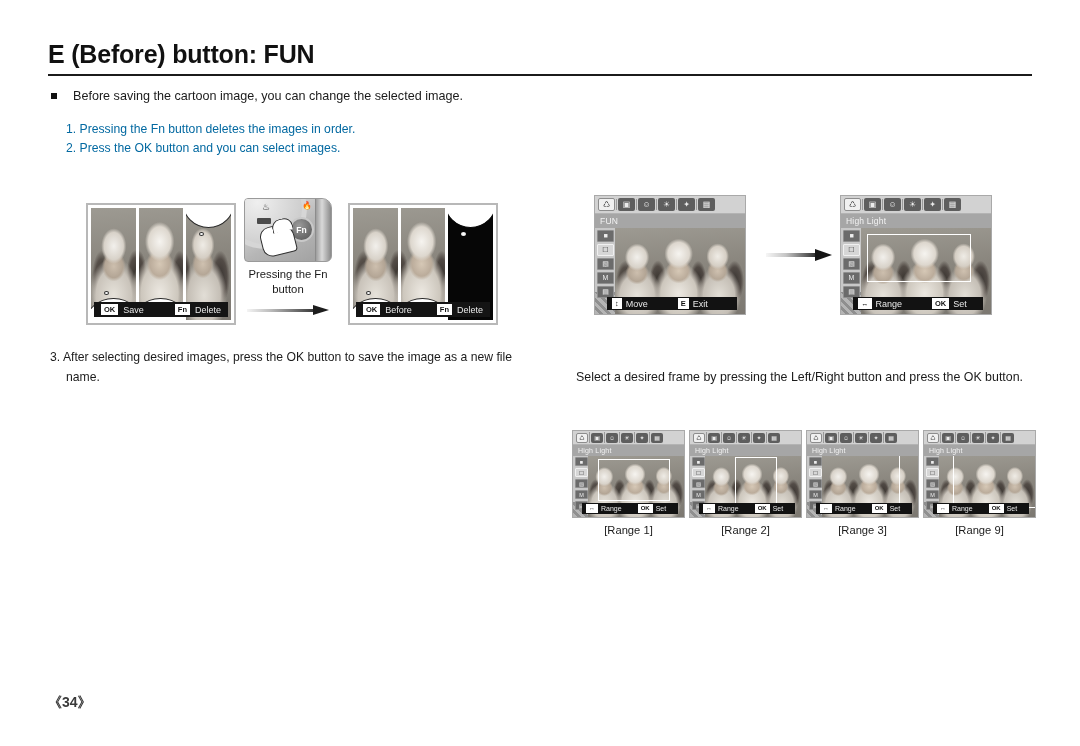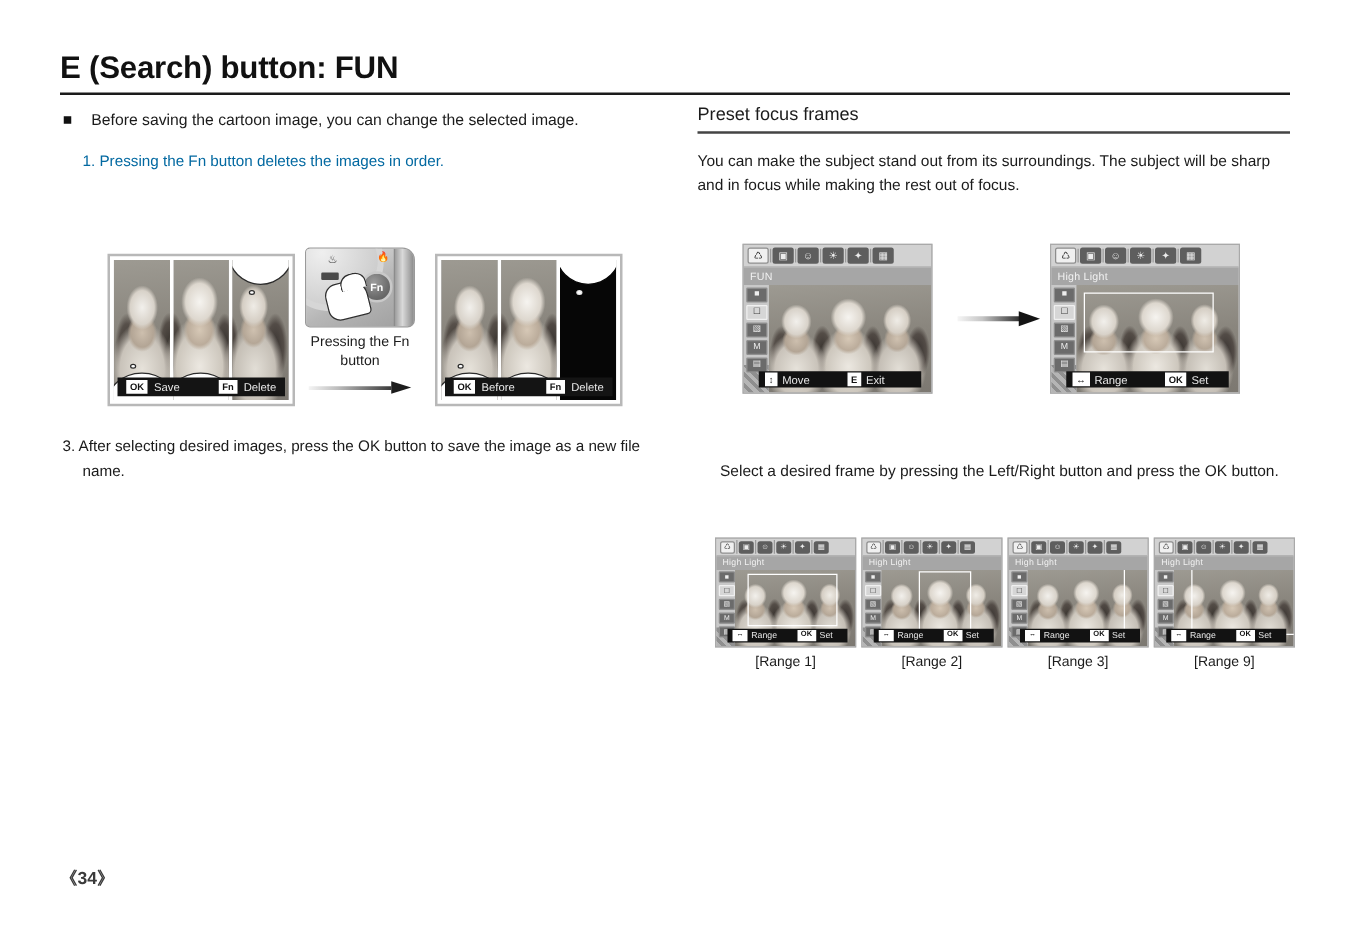--- a/index.html
+++ b/index.html
@@ -482,30 +482,31 @@
     font-size: 14px;
     font-weight: bold;
     color: #3a3a3a;
   }
 </style>
 </head>
 <body>
 
 <div class="page">
 
-  <div class="title">E (Search) button: FUN</div>
+  <div class="title">E (Before) button: FUN</div>
   <div class="title-rule"></div>
 
   <div class="col-left">
     <div class="bullet-row">
       <span class="bullet-sq"></span>
       <span>Before saving the cartoon image, you can change the selected image.</span>
     </div>
     <div class="numlist">
       <div>1. Pressing the Fn button deletes the images in order.</div>
+      <div>2. Press the OK button and you can select images.</div>
     </div>
   </div>
 
   <div class="strip-wrap" style="left:86px; top:203px;">
     <div class="strip" style="width:140px; height:112px;">
       <div class="pane" style="width:44.6px;height:112px;">
         <div class="photo p0"></div>
         <div class="bubble bot"></div>
         <div class="bubble-dot" style="left:13px;bottom:25px;"></div>
       </div>
@@ -565,25 +566,20 @@
         <span class="key-text">Before</span>
         <span class="key-gap"></span>
         <span class="key-chip">Fn</span>
         <span class="key-text">Delete</span>
       </div>
     </div>
   </div>
 
   <div class="para3">3. After selecting desired images, press the OK button to save the image as a new file name.</div>
 
-  <div class="col-right">
-    <div class="sub-head">Preset focus frames</div>
-    <div class="sub-rule"></div>
-    <div class="body-par">You can make the subject stand out from its surroundings. The subject will be sharp and in focus while making the rest out of focus.</div>
-  </div>
 
   <div class="lcd" style="left:594px; top:195px; width:152px; height:120px;">
     <div class="lcd-topbar">
       <span class="tabi sel">♺</span>
       <span class="tab-sep"></span>
       <span class="tabi">▣</span>
       <span class="tab-sep"></span>
       <span class="tabi">☺</span>
       <span class="tab-sep"></span>
       <span class="tabi">☀</span>

